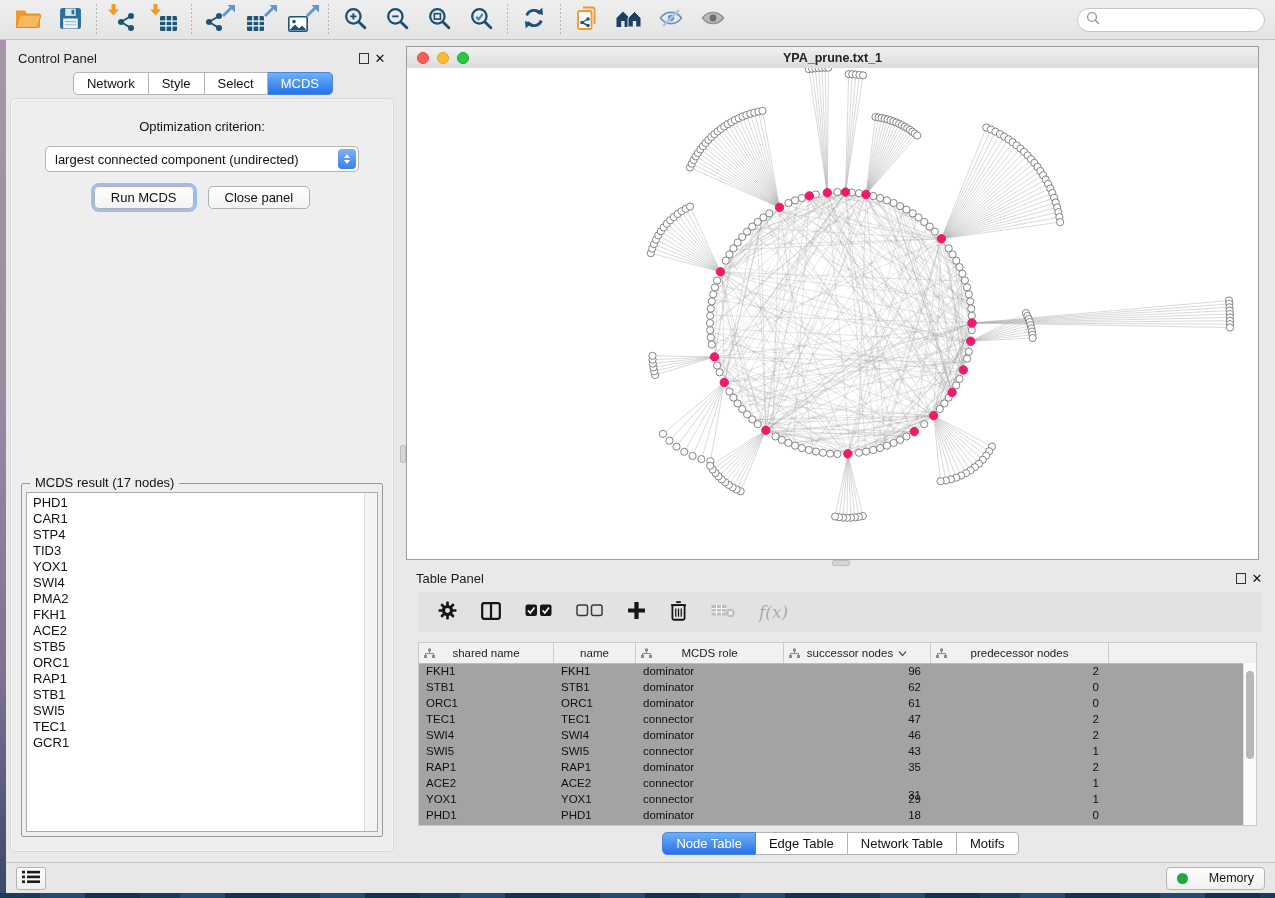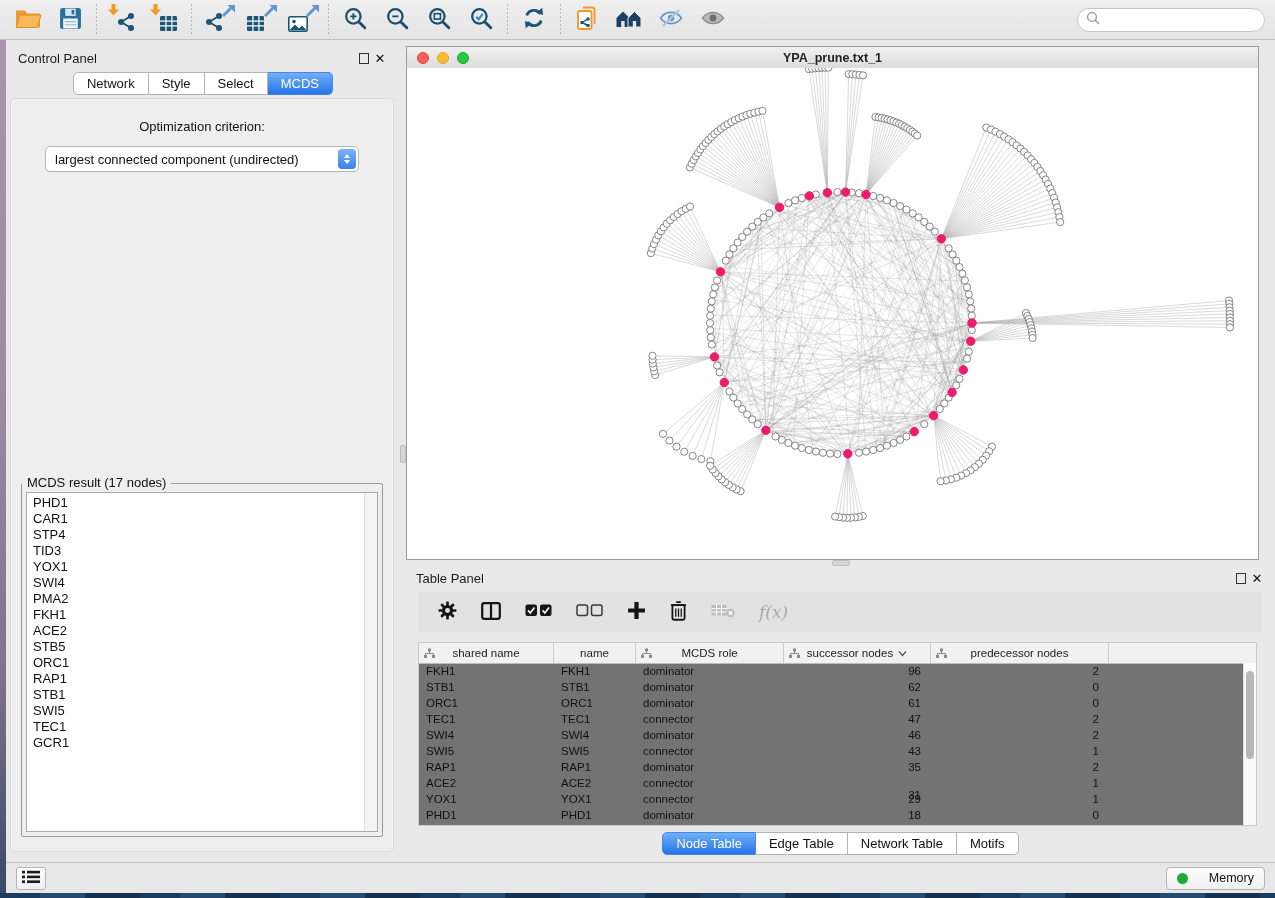--- a/index.html
+++ b/index.html
@@ -41,21 +41,21 @@
   .opt-label{margin-top:20px;font-size:13px;color:#111;}
   .dropdown{margin-top:12px;width:312px;height:24px;background:#fff;border:1px solid #b6b6b6;border-radius:5px;display:flex;align-items:center;position:relative;cursor:pointer;}
   .dropdown .dd-text{flex:1;font-size:13px;padding-left:9px;color:#111;white-space:nowrap;}
   .dd-stepper{width:18px;height:20px;margin-right:2px;border-radius:4px;background:linear-gradient(180deg,#7db3f7,#3c7fee);display:flex;flex-direction:column;align-items:center;justify-content:center;gap:2px;}
   .dd-up{width:0;height:0;border-left:3.5px solid transparent;border-right:3.5px solid transparent;border-bottom:4px solid #fff;}
   .dd-dn{width:0;height:0;border-left:3.5px solid transparent;border-right:3.5px solid transparent;border-top:4px solid #fff;}
   .btn-row{margin-top:14px;display:flex;gap:14px;}
   .mac-btn{background:linear-gradient(180deg,#ffffff,#f2f2f2);border:1px solid #b0b0b0;border-radius:5px;padding:3px 16px;font-size:13px;color:#111;cursor:pointer;font-family:inherit;}
   .mac-btn.focused{box-shadow:0 0 0 3px rgba(110,165,245,.65);}
   .fieldset{position:absolute;left:10px;right:10px;bottom:14px;height:352px;border:1px solid #9a9a9a;border-radius:2px;background:transparent;}
-  .fieldset .legend{position:absolute;top:-9px;left:0;background:#eeeeee;padding:0 5px;font-size:13px;color:#111;}
+  .fieldset .legend{position:absolute;top:-9px;left:8px;background:#eeeeee;padding:0 5px;font-size:13px;color:#111;}
   .listbox{position:absolute;left:4px;right:4px;top:8px;bottom:4px;background:#fff;border:1px solid #ababab;overflow:hidden;}
   .listbox .items{position:absolute;left:0;top:2px;right:13px;}
   .list-item{font-size:13px;color:#111;padding:0 0 0 6px;height:16px;line-height:16px;}
   .list-scroll{position:absolute;right:0;top:0;bottom:0;width:12px;background:#f4f4f4;border-left:1px solid #e0e0e0;}
   
   .v-split{position:absolute;left:394px;top:6px;width:6px;height:810px;}
   .v-split .grab{position:absolute;left:0;top:399px;width:6px;height:18px;background:#d6d6d6;border:1px solid #bdbdbd;border-radius:2px;box-sizing:border-box;}
   .h-split{position:absolute;left:400px;right:0;top:520px;height:6px;}
   .h-split .grab{position:absolute;left:50%;margin-left:-9px;top:0;width:18px;height:6px;background:#d6d6d6;border:1px solid #bdbdbd;border-radius:2px;box-sizing:border-box;}
   
@@ -66,21 +66,21 @@
   .tl.yellow{background:#febc2e;border:1px solid #e0a223;}
   .tl.green{background:#28c840;border:1px solid #1ea432;}
   .net-title{position:absolute;left:0;right:0;text-align:center;font-size:12.5px;font-weight:600;color:#222;pointer-events:none;}
   .net-canvas{position:absolute;left:0;right:0;top:21px;bottom:0;background:#fff;overflow:hidden;}
   
   .table-panel{position:absolute;left:400px;right:0;top:526px;height:290px;background:#e9e9e9;}
   .tp-toolbar{position:absolute;left:12px;right:13px;top:26px;height:40px;background:#e2e2e2;border-radius:2px;display:flex;align-items:center;gap:24px;padding-left:20px;}
   .tp-btn{background:none;border:none;padding:0;display:flex;align-items:center;cursor:pointer;}
   .tp-btn.disabled{cursor:default;}
   .fx-label{font-family:"DejaVu Serif","Liberation Serif",serif;font-style:italic;font-size:17px;color:#a8a8a8;}
-  .tablebox{position:absolute;left:12px;right:18px;top:76px;height:184px;background:#737373;border:1px solid #c9c9c9;box-sizing:border-box;overflow:hidden;}
+  .tablebox{position:absolute;left:12px;right:18px;top:76px;height:184px;background:#a3a3a3;border:1px solid #c9c9c9;box-sizing:border-box;overflow:hidden;}
   .thead{display:flex;height:20px;border-bottom:1px solid #bcbcbc;background:#f1f1f1;}
   .th{position:relative;display:flex;align-items:center;justify-content:center;font-size:11.5px;color:#222;border-right:1px solid #cdcdcd;box-sizing:border-box;height:20px;cursor:pointer;}
   .th .tree-ic{position:absolute;left:5px;top:5px;}
   .th .sort-ic{margin-left:5px;display:inline-flex;}
   .tbody{position:absolute;left:0;right:12px;top:20px;bottom:0;}
   .tr{display:flex;height:16px;align-items:center;cursor:default;}
   .td{font-size:11.5px;color:#111;box-sizing:border-box;white-space:nowrap;}
   .td.left{padding-left:7px;text-align:left;}
   .td.right{padding-right:10px;text-align:right;}
   .tscroll{position:absolute;right:0;top:20px;bottom:0;width:12px;background:#fafafa;border-left:1px solid #e2e2e2;}
@@ -297,20 +297,24 @@
         </div>
       </div>
       <div class="cp-content">
         <div class="opt-label">Optimization criterion:</div>
         <div class="dropdown">
           <span class="dd-text">largest connected component (undirected)</span>
           <span class="dd-stepper">
               <span class="dd-up"></span>
               <span class="dd-dn"></span>
             </span>
+        </div>
+        <div class="btn-row">
+          <button class="mac-btn focused">Run MCDS</button>
+          <button class="mac-btn">Close panel</button>
         </div>
         <div class="fieldset">
           <span class="legend">MCDS result (17 nodes)</span>
           <div class="listbox">
             <div class="items">
                 <div class="list-item">PHD1</div>
                 <div class="list-item">CAR1</div>
                 <div class="list-item">STP4</div>
                 <div class="list-item">TID3</div>
                 <div class="list-item">YOX1</div>

